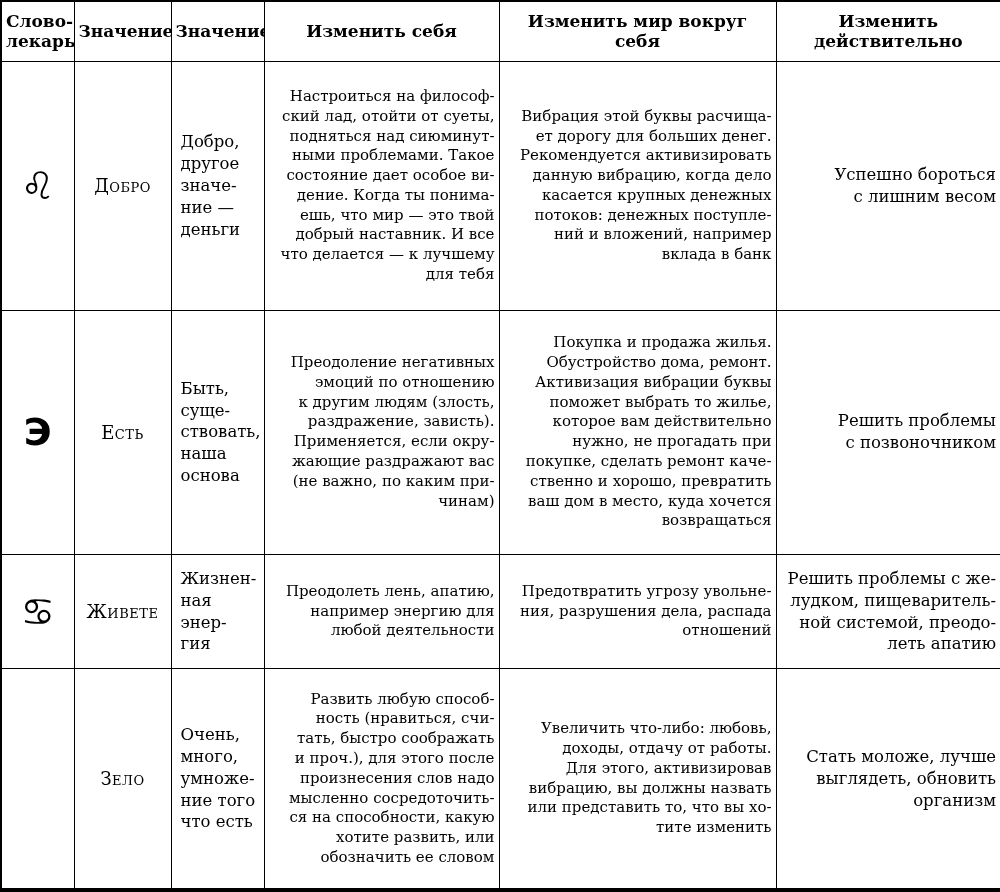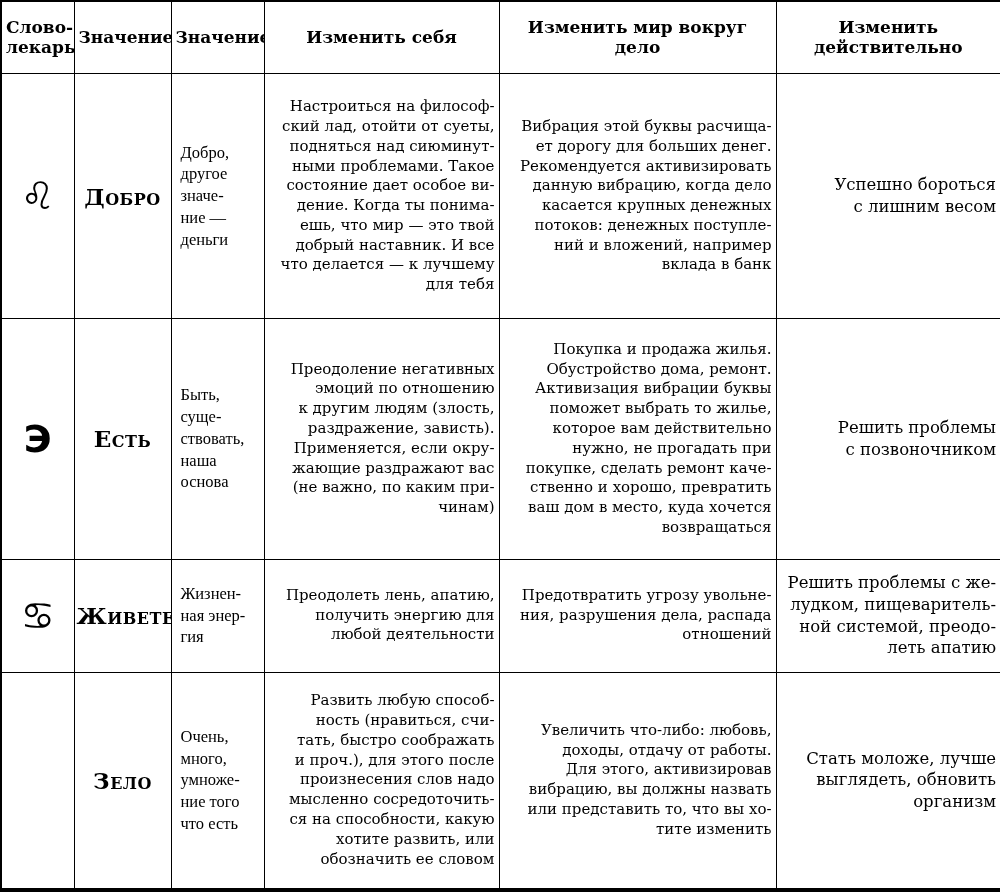--- a/index.html
+++ b/index.html
@@ -28,51 +28,50 @@
     vertical-align: middle;
     white-space: pre-line;
     overflow: hidden;
     box-sizing: border-box;
   }
   thead th {
     font-weight: bold;
     font-size: 17px;
     line-height: 1.15;
     text-align: center;
-    padding: 16px 4px;
+    padding: 10px 4px;
     height: 45px;
   }
   tr.r0 td { height: 217px; }
   tr.r1 td { height: 213px; }
   tr.r2 td { height: 90px; }
   tr.r3 td { height: 193px; }
 
   td.c-glyph {
     text-align: center;
     font-family: "DejaVu Sans", sans-serif;
     font-weight: bold;
     font-size: 38px;
     padding: 0;
   }
   td.c-glyph .glyph { display: inline-block; }
 
   td.c-name {
     text-align: center;
-    font-weight: bold;
+    font-weight: normal;
     font-variant: small-caps;
-    font-size: 23px;
+    font-size: 18px;
     letter-spacing: 0.5px;
     padding: 0 2px;
   }
   td.c-meaning {
     font-size: 16.5px;
     line-height: 1.32;
     text-align: left;
     padding: 4px 4px 4px 9px;
-    font-family: Liberation Serif, serif;
   }
   td.c-self, td.c-world {
     font-size: 15px;
     line-height: 1.32;
     text-align: right;
     padding: 6px 4px 6px 10px;
   }
   td.c-health {
     font-size: 16.5px;
     line-height: 1.32;
@@ -93,21 +92,21 @@
       <col style="width:277px">
       <col style="width:225px">
     </colgroup>
     <thead>
       <tr>
         <th>Слово-
 лекарь</th>
         <th>Значение</th>
         <th>Значение</th>
         <th>Изменить себя</th>
-        <th>Изменить мир вокруг дело</th>
+        <th>Изменить мир вокруг себя</th>
         <th>Изменить действительно</th>
       </tr>
     </thead>
     <tbody>
       <tr class="r0">
         <td class="c-glyph"><span class="glyph">♌</span></td>
         <td class="c-name">Добро</td>
         <td class="c-meaning">Добро,
 другое
 значе-
@@ -163,21 +162,21 @@
         <td class="c-health">Решить проблемы
 с позвоночником</td>
       </tr>
       <tr class="r2">
         <td class="c-glyph"><span class="glyph">♋</span></td>
         <td class="c-name">Живете</td>
         <td class="c-meaning">Жизнен-
 ная энер-
 гия</td>
         <td class="c-self">Преодолеть лень, апатию,
-получить энергию для
+например энергию для
 любой деятельности</td>
         <td class="c-world">Предотвратить угрозу увольне-
 ния, разрушения дела, распада
 отношений</td>
         <td class="c-health">Решить проблемы с же-
 лудком, пищеваритель-
 ной системой, преодо-
 леть апатию</td>
       </tr>
       <tr class="r3">

